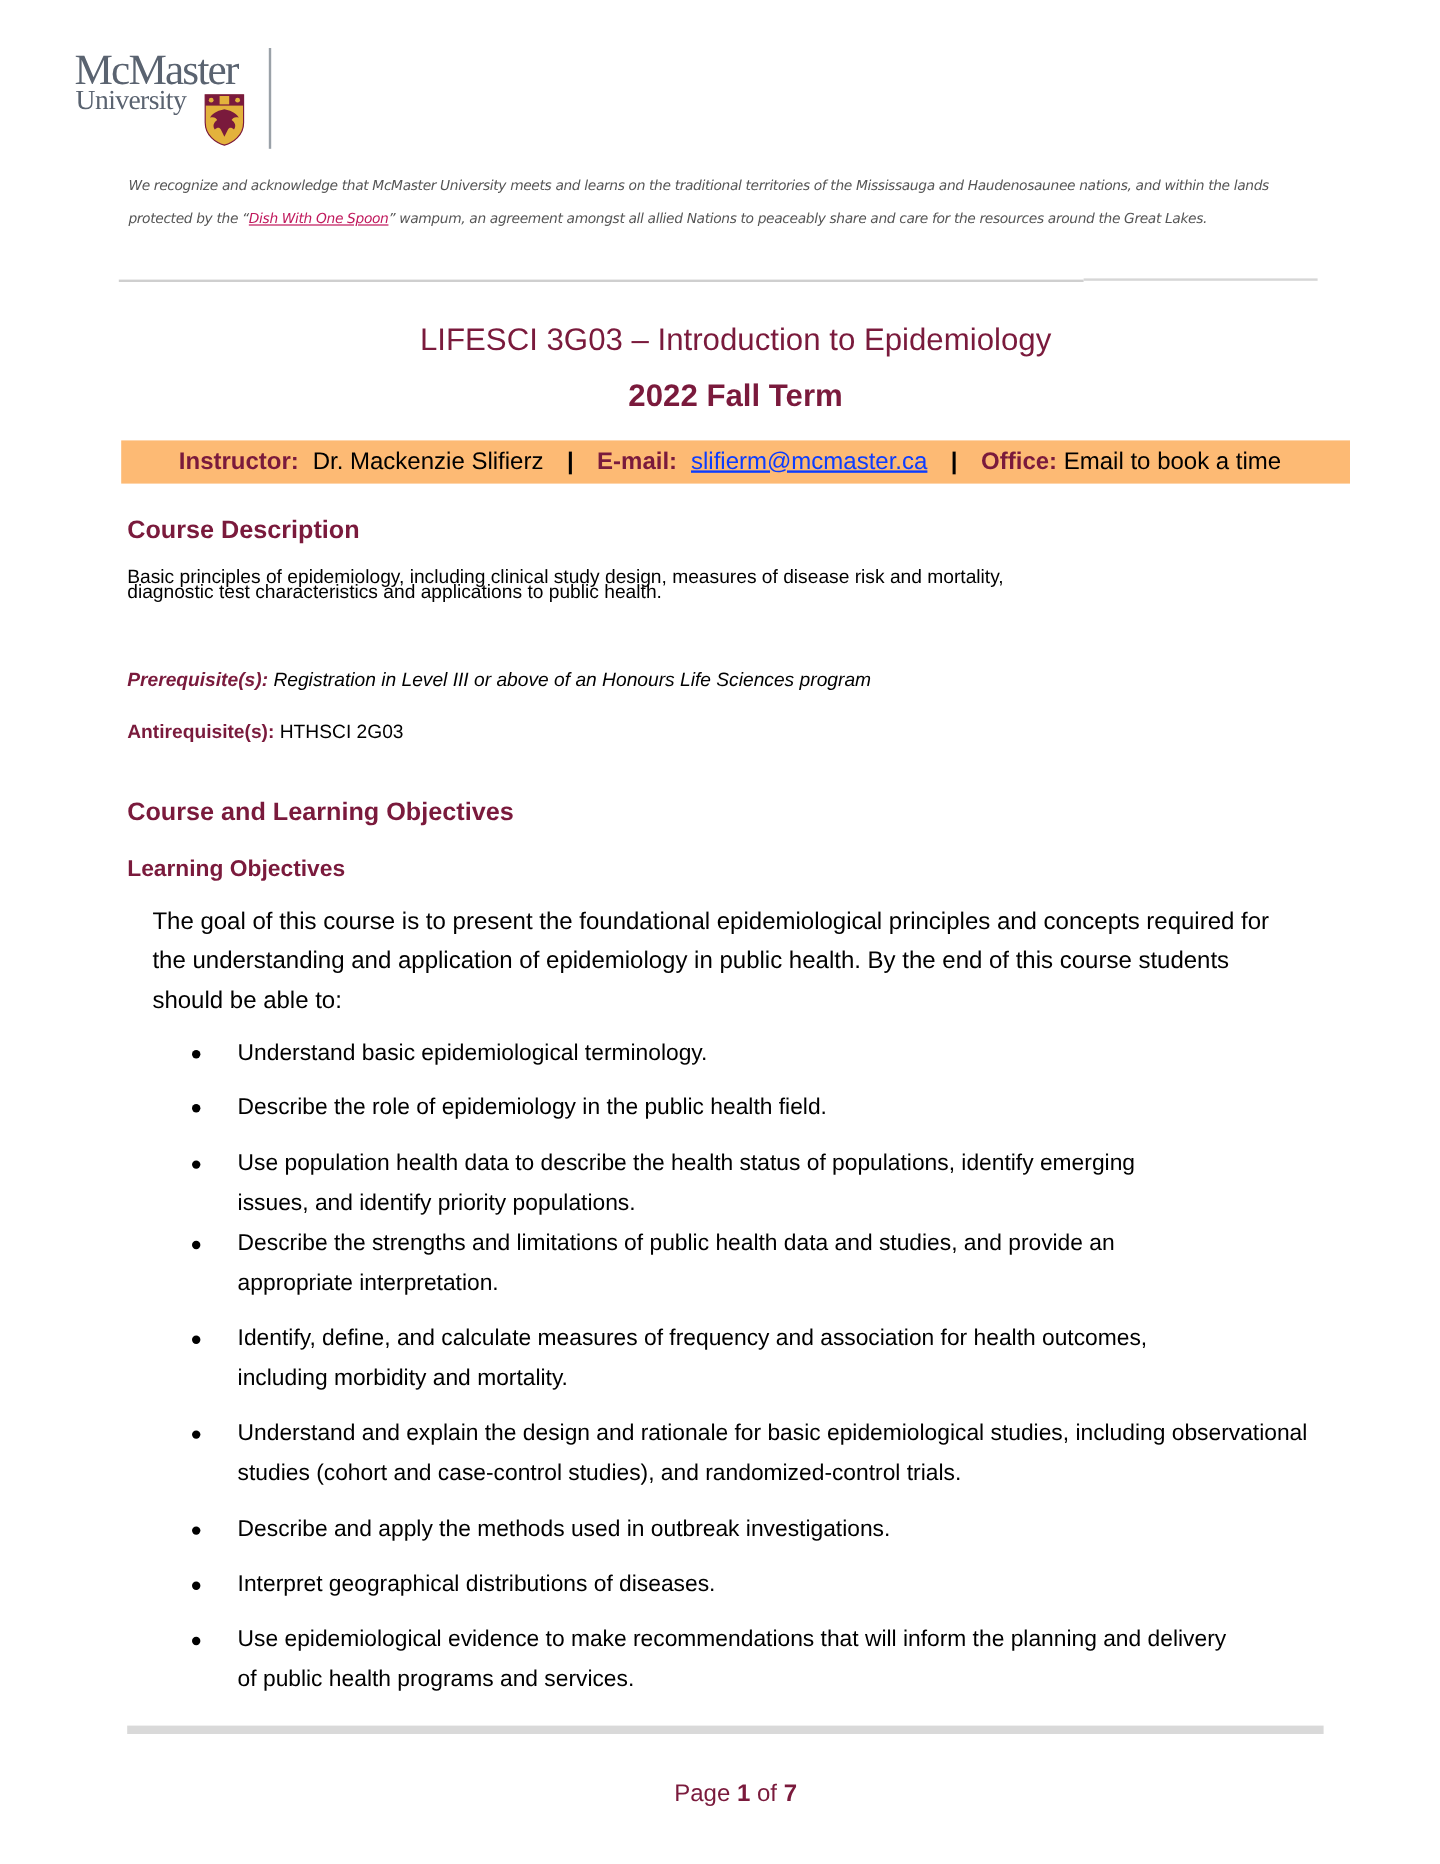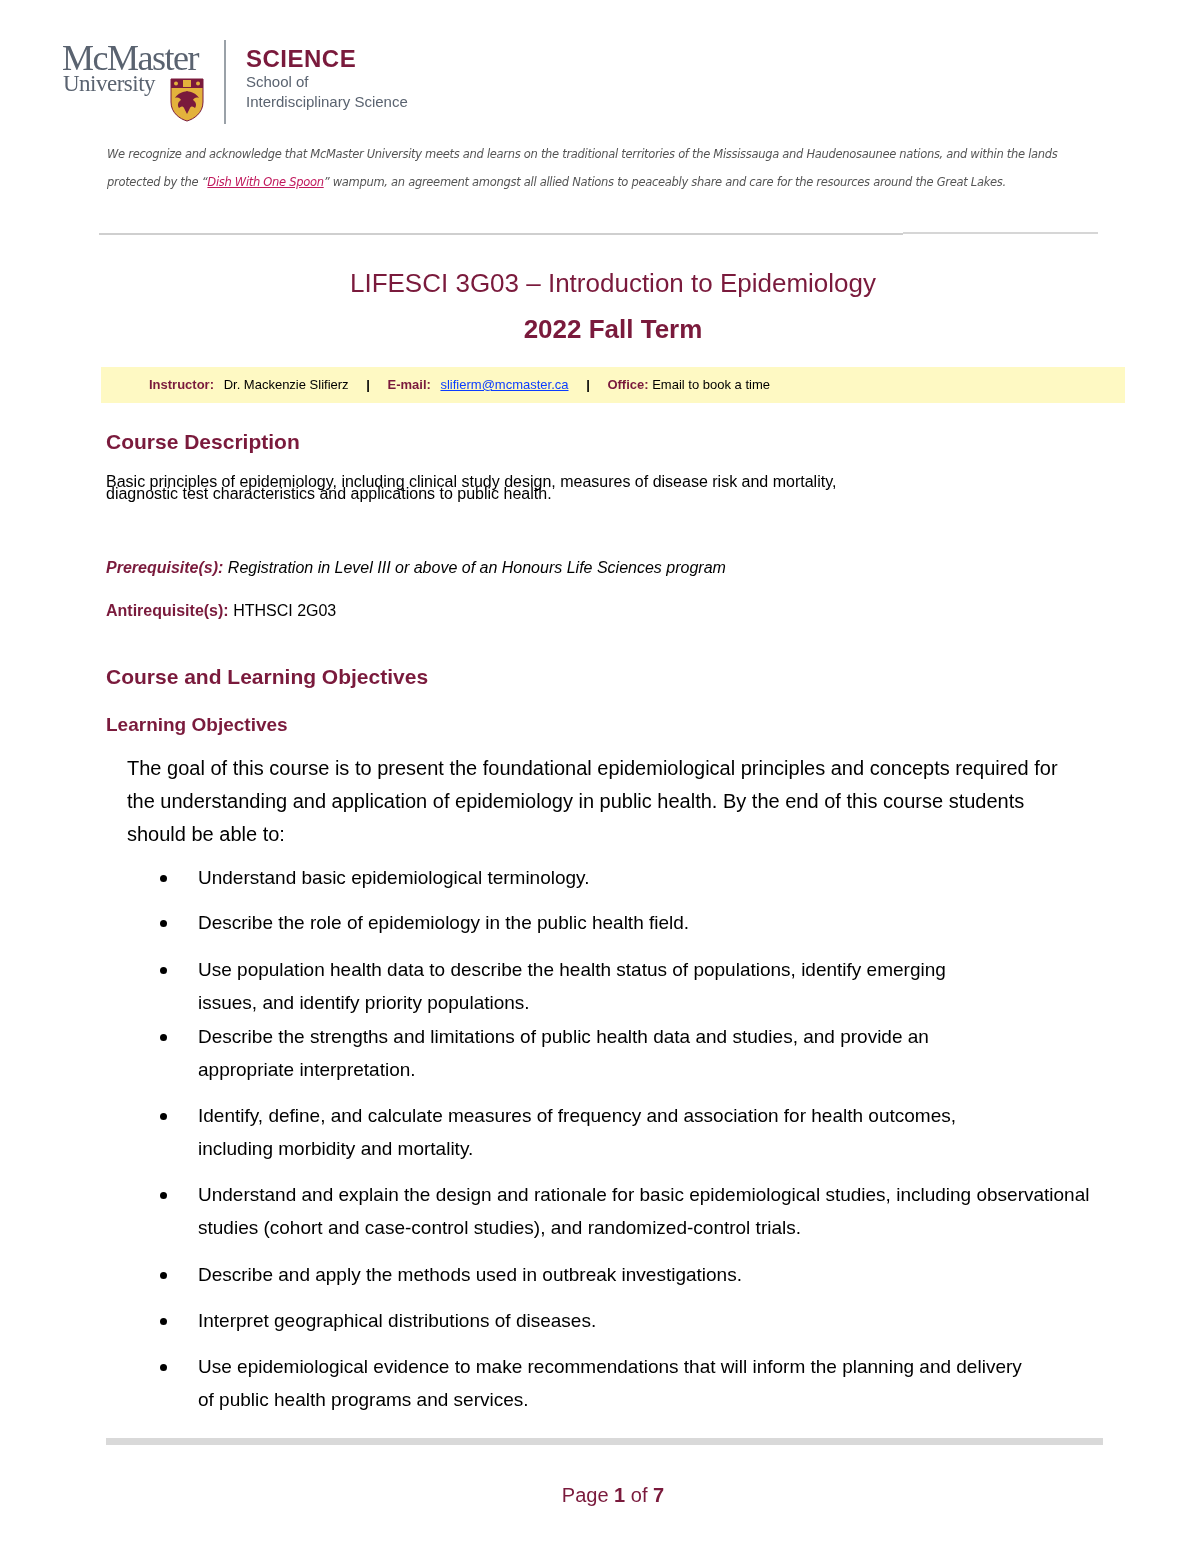--- a/index.html
+++ b/index.html
@@ -21,21 +21,21 @@
   .land a { color: #c0185c; text-decoration: underline; }
   .rule-top-a { position: absolute; left: 99px; top: 233px; width: 804px; height: 2px; background: #cfcfcf; }
   .rule-top-b { position: absolute; left: 903px; top: 232px; width: 195px; height: 2px; background: #d6d6d6; }
 
   
   .title { position: absolute; left: 0; width: 1226px; text-align: center; color: #7a1a3c; font-size: 26px; font-family: "Liberation Sans", sans-serif; }
   .title.t1 { top: 268px; }
   .title.t2 { top: 314px; font-weight: bold; }
 
   
-  .ibar { position: absolute; left: 101px; top: 367px; width: 1024px; height: 36px; background: #fef9c3; font-size: 13px; line-height: 36px; white-space: nowrap; }
+  .ibar { position: absolute; left: 101px; top: 367px; width: 1024px; height: 36px; background: #fdba74; font-size: 20px; line-height: 36px; white-space: nowrap; }
   .ibar .inner { position: absolute; left: 48px; top: 0; }
   .lbl { color: #7a1a3c; font-weight: bold; }
   .ibar a { color: #0b3cff; text-decoration: underline; }
   .sep { font-weight: bold; margin: 0 14px; }
 
   
   .h2 { position: absolute; left: 106px; color: #7a1a3c; font-weight: bold; font-size: 21px; white-space: nowrap; }
   .h3 { position: absolute; left: 106px; color: #7a1a3c; font-weight: bold; font-size: 19px; white-space: nowrap; }
   .p { position: absolute; left: 106px; font-size: 16px; white-space: nowrap; }
 
@@ -60,25 +60,20 @@
   </div>
   <svg class="crest" viewBox="0 0 34 44">
     <path d="M1 1 H33 V24 C33 35 24 41 17 43 C10 41 1 35 1 24 Z" fill="#e3b23c" stroke="#7a1a3c" stroke-width="1"></path>
     <rect x="1" y="1" width="32" height="9" fill="#7a1a3c"></rect>
     <rect x="13" y="2" width="8" height="7" fill="#e3b23c"></rect>
     <circle cx="6" cy="5.5" r="2" fill="#e3b23c"></circle>
     <circle cx="28" cy="5.5" r="2" fill="#e3b23c"></circle>
     <path d="M17 13 C13 14 8 15 5 20 C8 19 10 20 11 22 C8 24 7 27 9 30 C11 28 13 28 14 30 L17 36 L20 30 C21 28 23 28 25 30 C27 27 26 24 23 22 C24 20 26 19 29 20 C26 15 21 14 17 13 Z" fill="#7a1a3c"></path>
   </svg>
   <div class="vline"></div>
-  <div class="sci">
-    <div class="s1">SCIENCE</div>
-    <div class="s2">School of</div>
-    <div class="s2">Interdisciplinary Science</div>
-  </div>
 </div>
 
 <div class="land"><span>We recognize and acknowledge that McMaster University meets and learns on the traditional territories of the Mississauga and Haudenosaunee nations, and within the lands protected by the “</span><a>Dish With One Spoon</a><span>” wampum, an agreement amongst all allied Nations to peaceably share and care for the resources around the Great Lakes.</span></div>
 <div class="rule-top-a"></div>
 <div class="rule-top-b"></div>
 
 <div class="title t1">LIFESCI 3G03 – Introduction to Epidemiology</div>
 <div class="title t2">2022 Fall Term</div>
 
 <div class="ibar">

